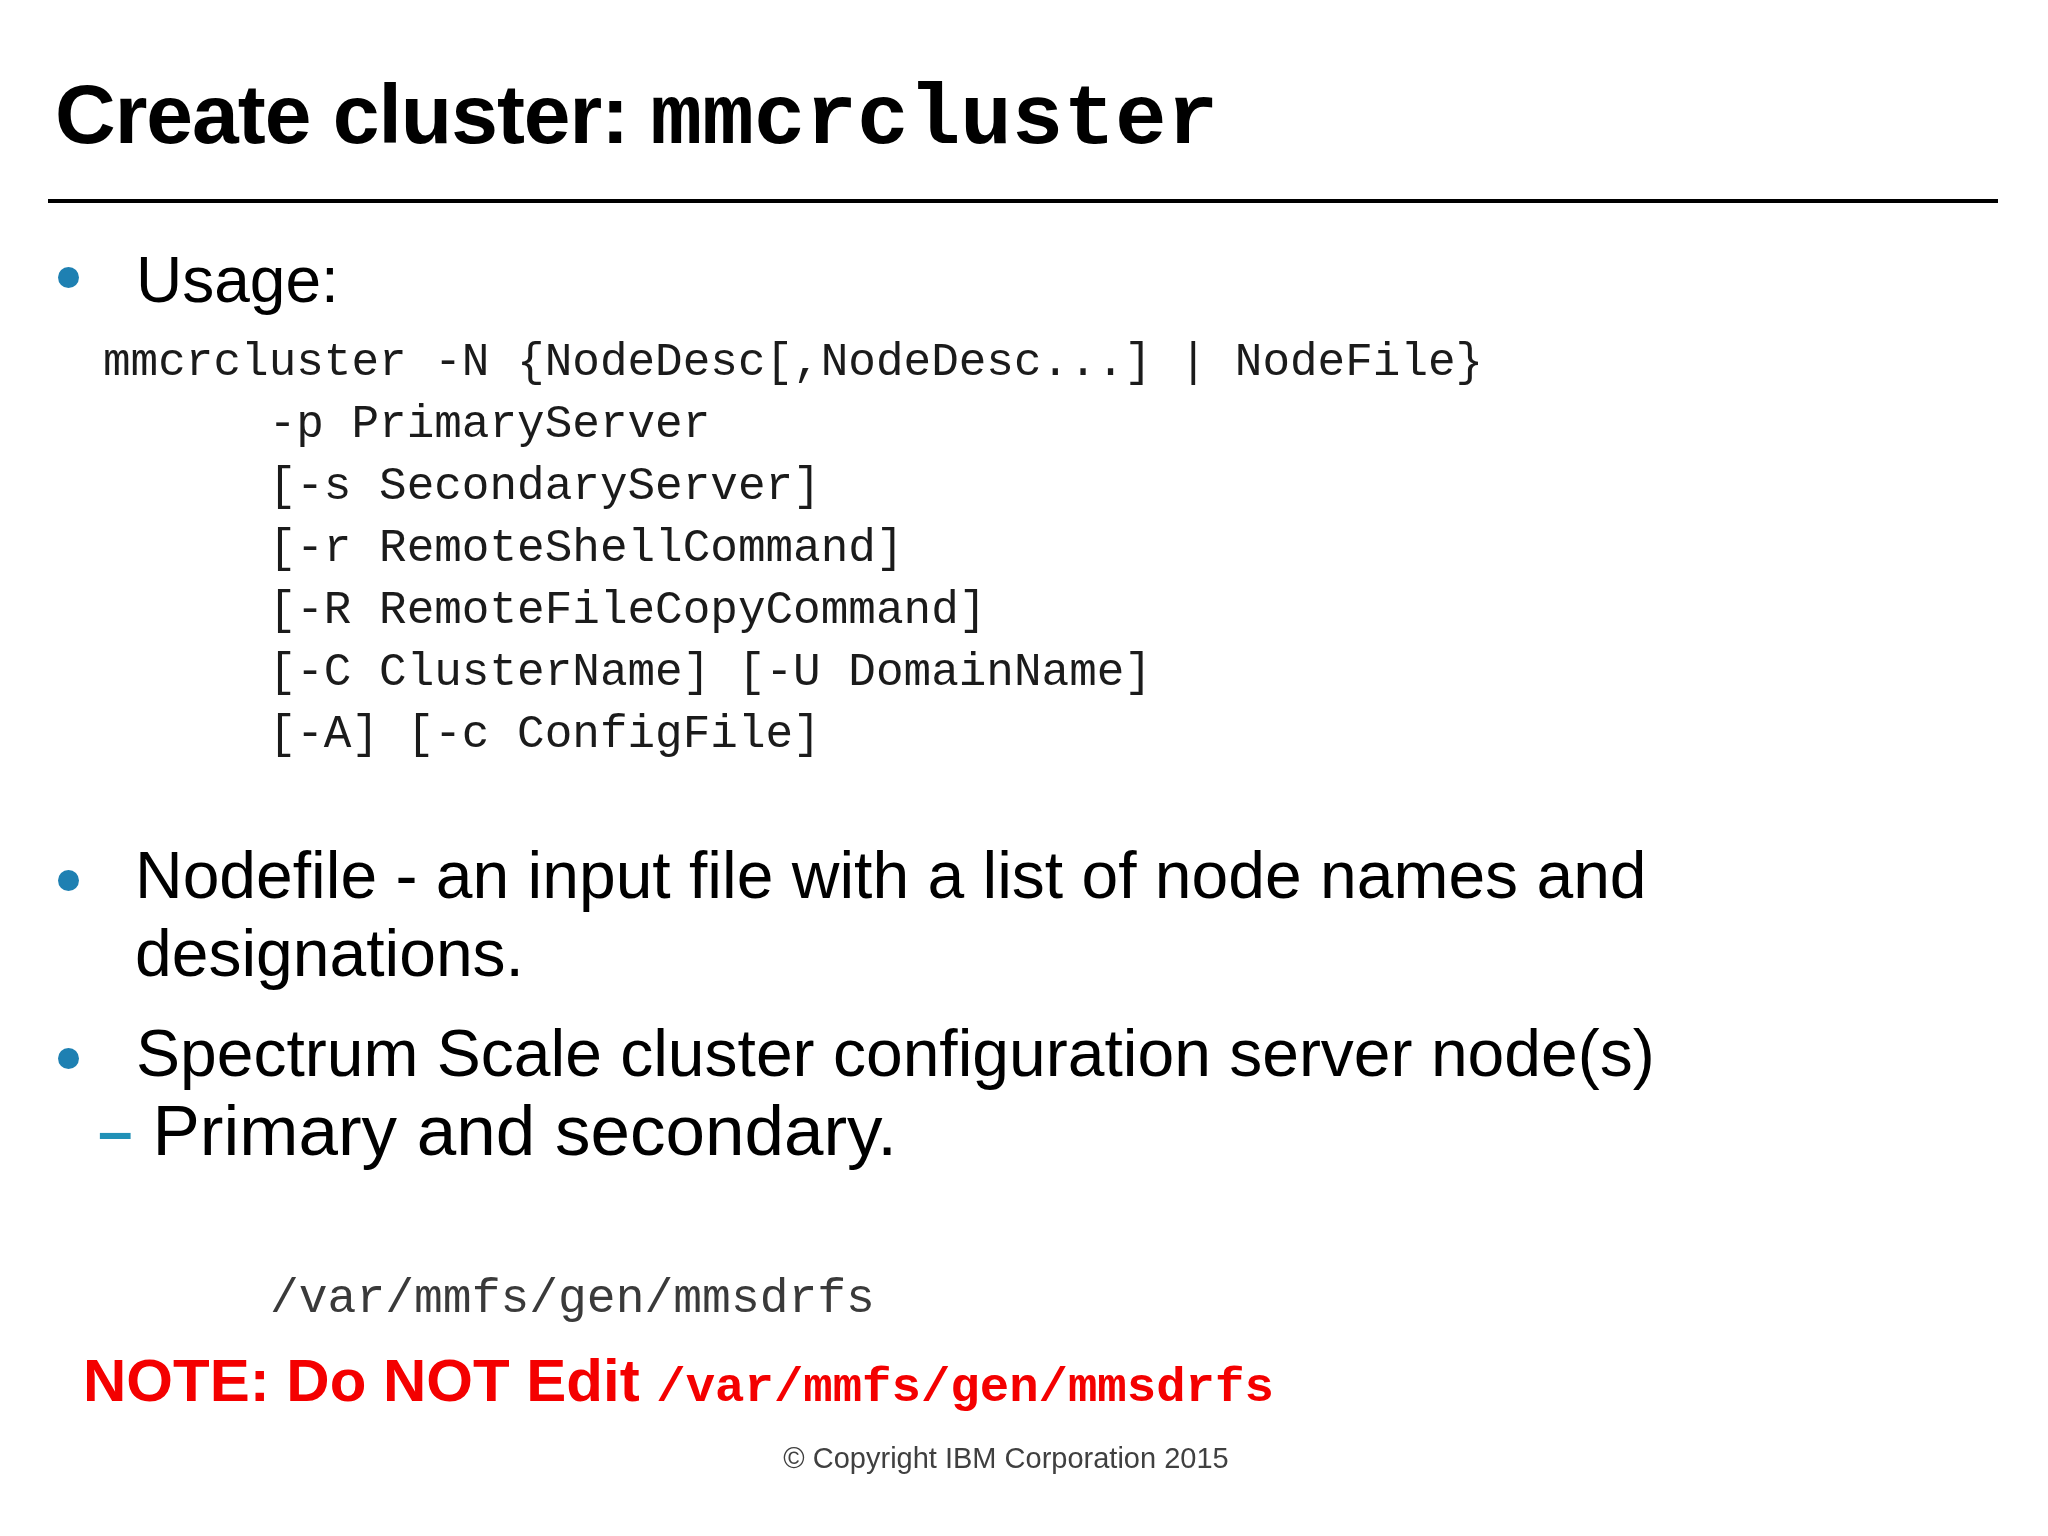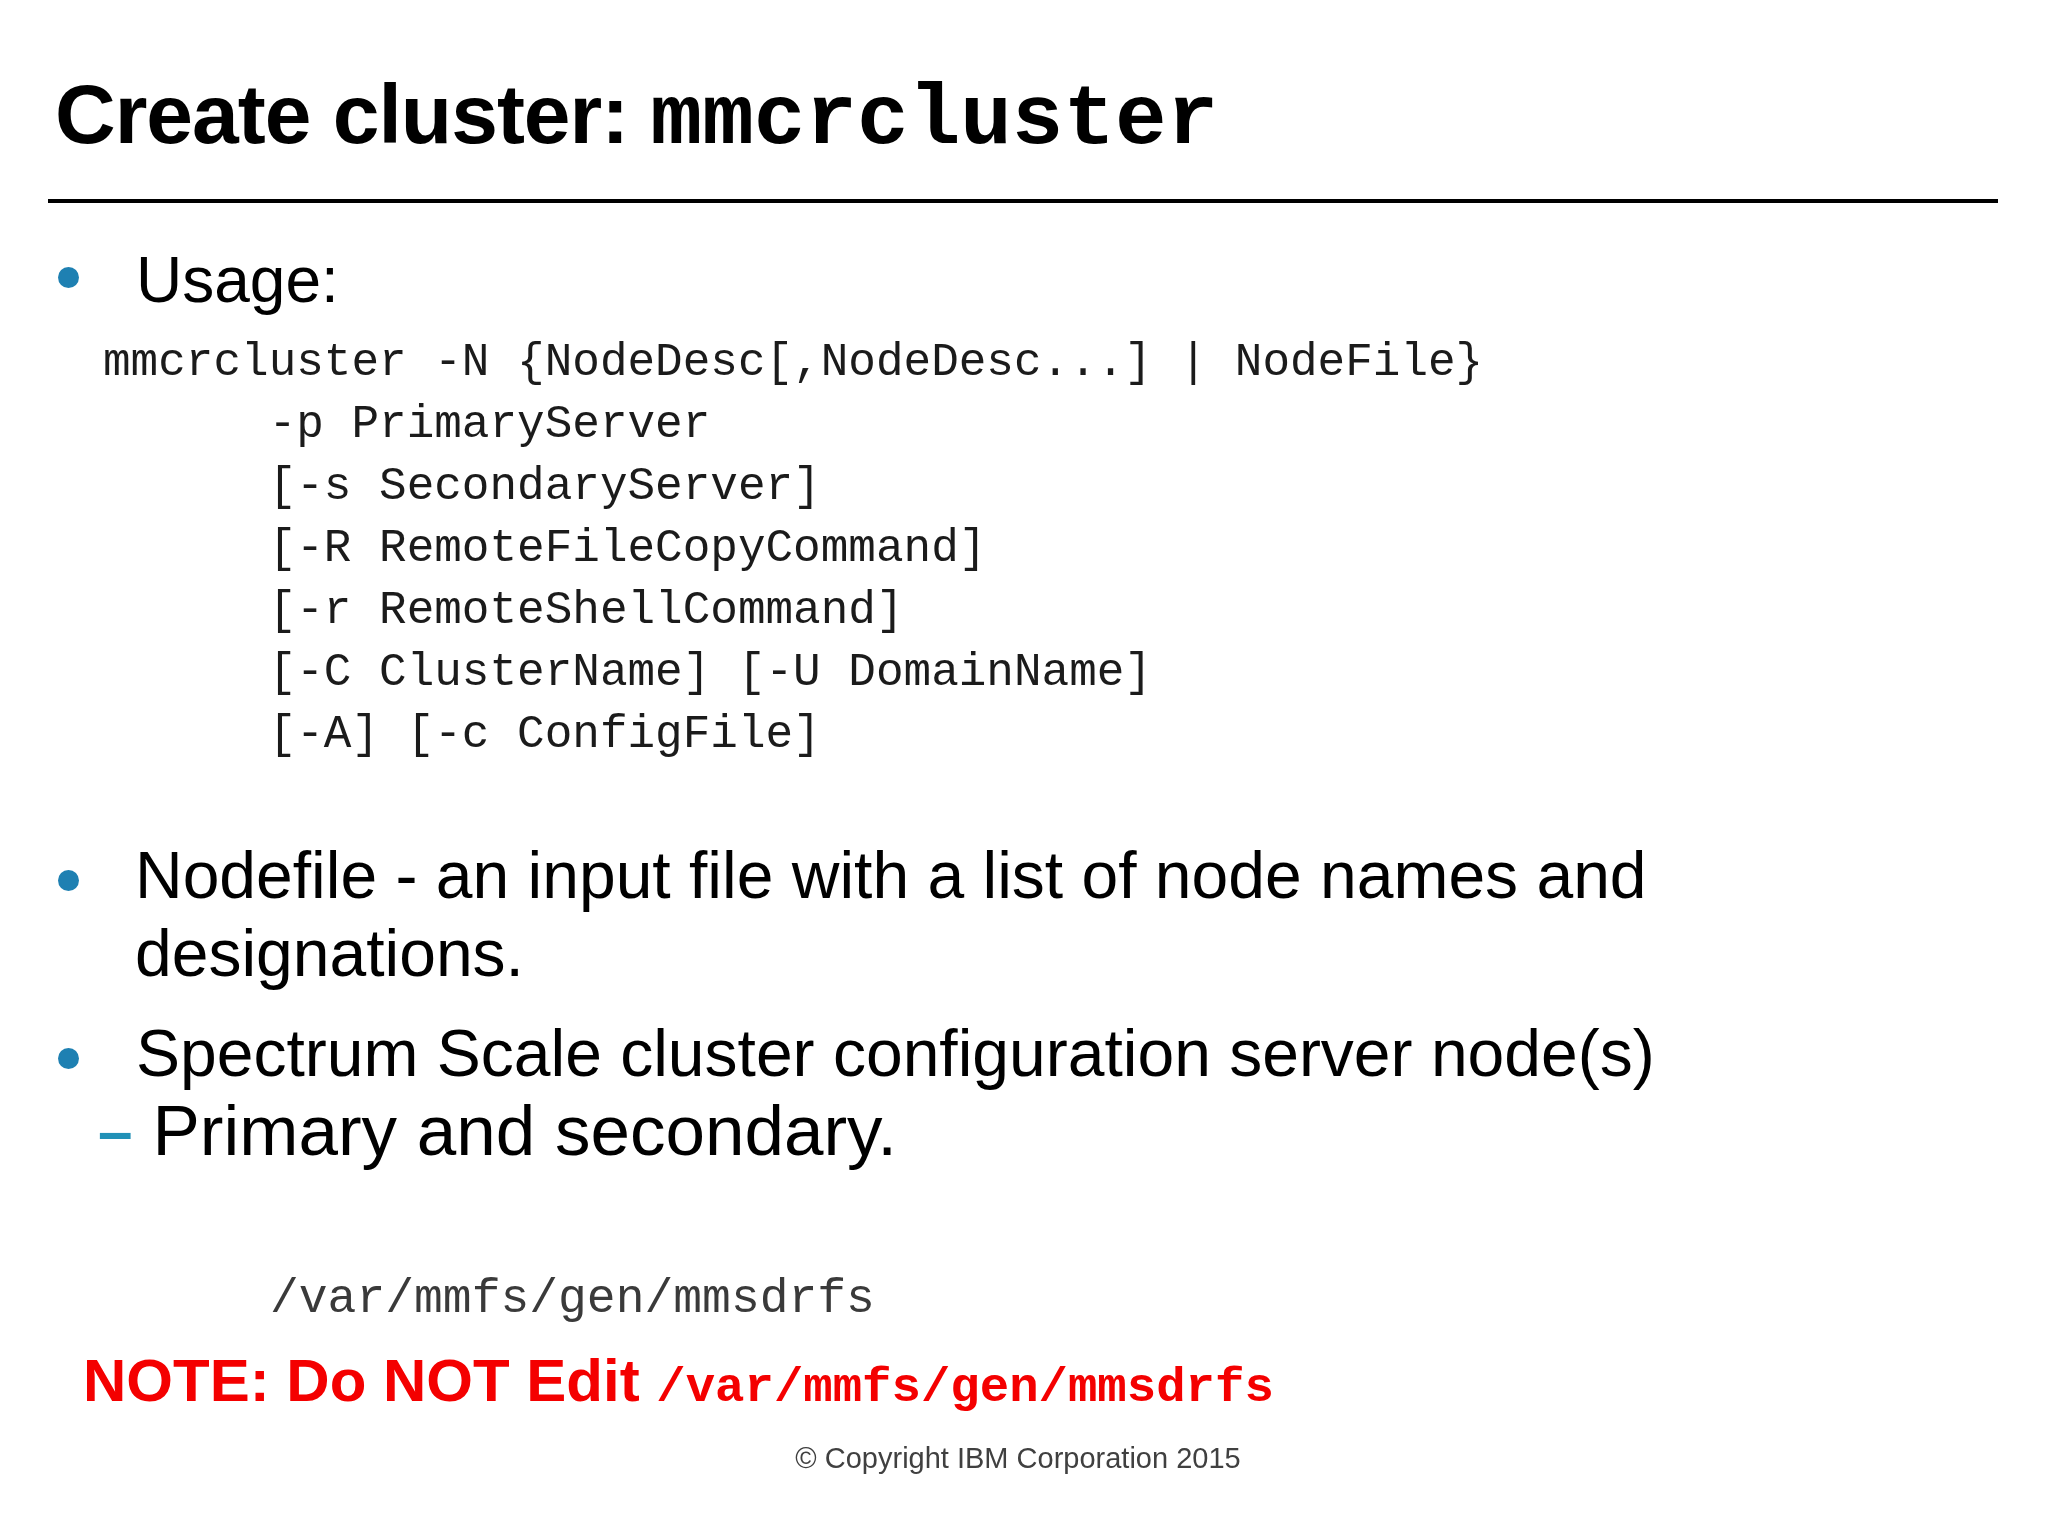--- a/index.html
+++ b/index.html
@@ -8,21 +8,20 @@
     background: #ffffff;
   }
   .slide {
     position: relative;
     width: 2012px;
     height: 1536px;
     background: #ffffff;
     overflow: hidden;
     font-family: "Liberation Sans", sans-serif;
     color: #000000;
-    padding-left: 24px;
   }
 
   
   .title {
     position: absolute;
     left: 55px;
     top: 66px;
     white-space: nowrap;
   }
   .title-prefix {
@@ -167,22 +166,22 @@
 
   <div class="bullet-row row-usage">
     <span class="bullet-dot"></span>
     <span class="bullet-text">Usage:</span>
   </div>
 
   <div class="code-block">
     <div class="code-line">mmcrcluster -N {NodeDesc[,NodeDesc...] | NodeFile}</div>
     <div class="code-line">      -p PrimaryServer</div>
     <div class="code-line">      [-s SecondaryServer]</div>
+    <div class="code-line">      [-r RemoteShellCommand]</div>
     <div class="code-line">      [-R RemoteFileCopyCommand]</div>
-    <div class="code-line">      [-r RemoteShellCommand]</div>
     <div class="code-line">      [-C ClusterName] [-U DomainName]</div>
     <div class="code-line">      [-A] [-c ConfigFile]</div>
   </div>
 
   <div class="bullet-row row-nodefile">
     <span class="bullet-dot"></span>
     <span class="bullet-text">Nodefile - an input file with a list of node names and designations.</span>
   </div>
 
   <div class="bullet-row row-spectrum">

